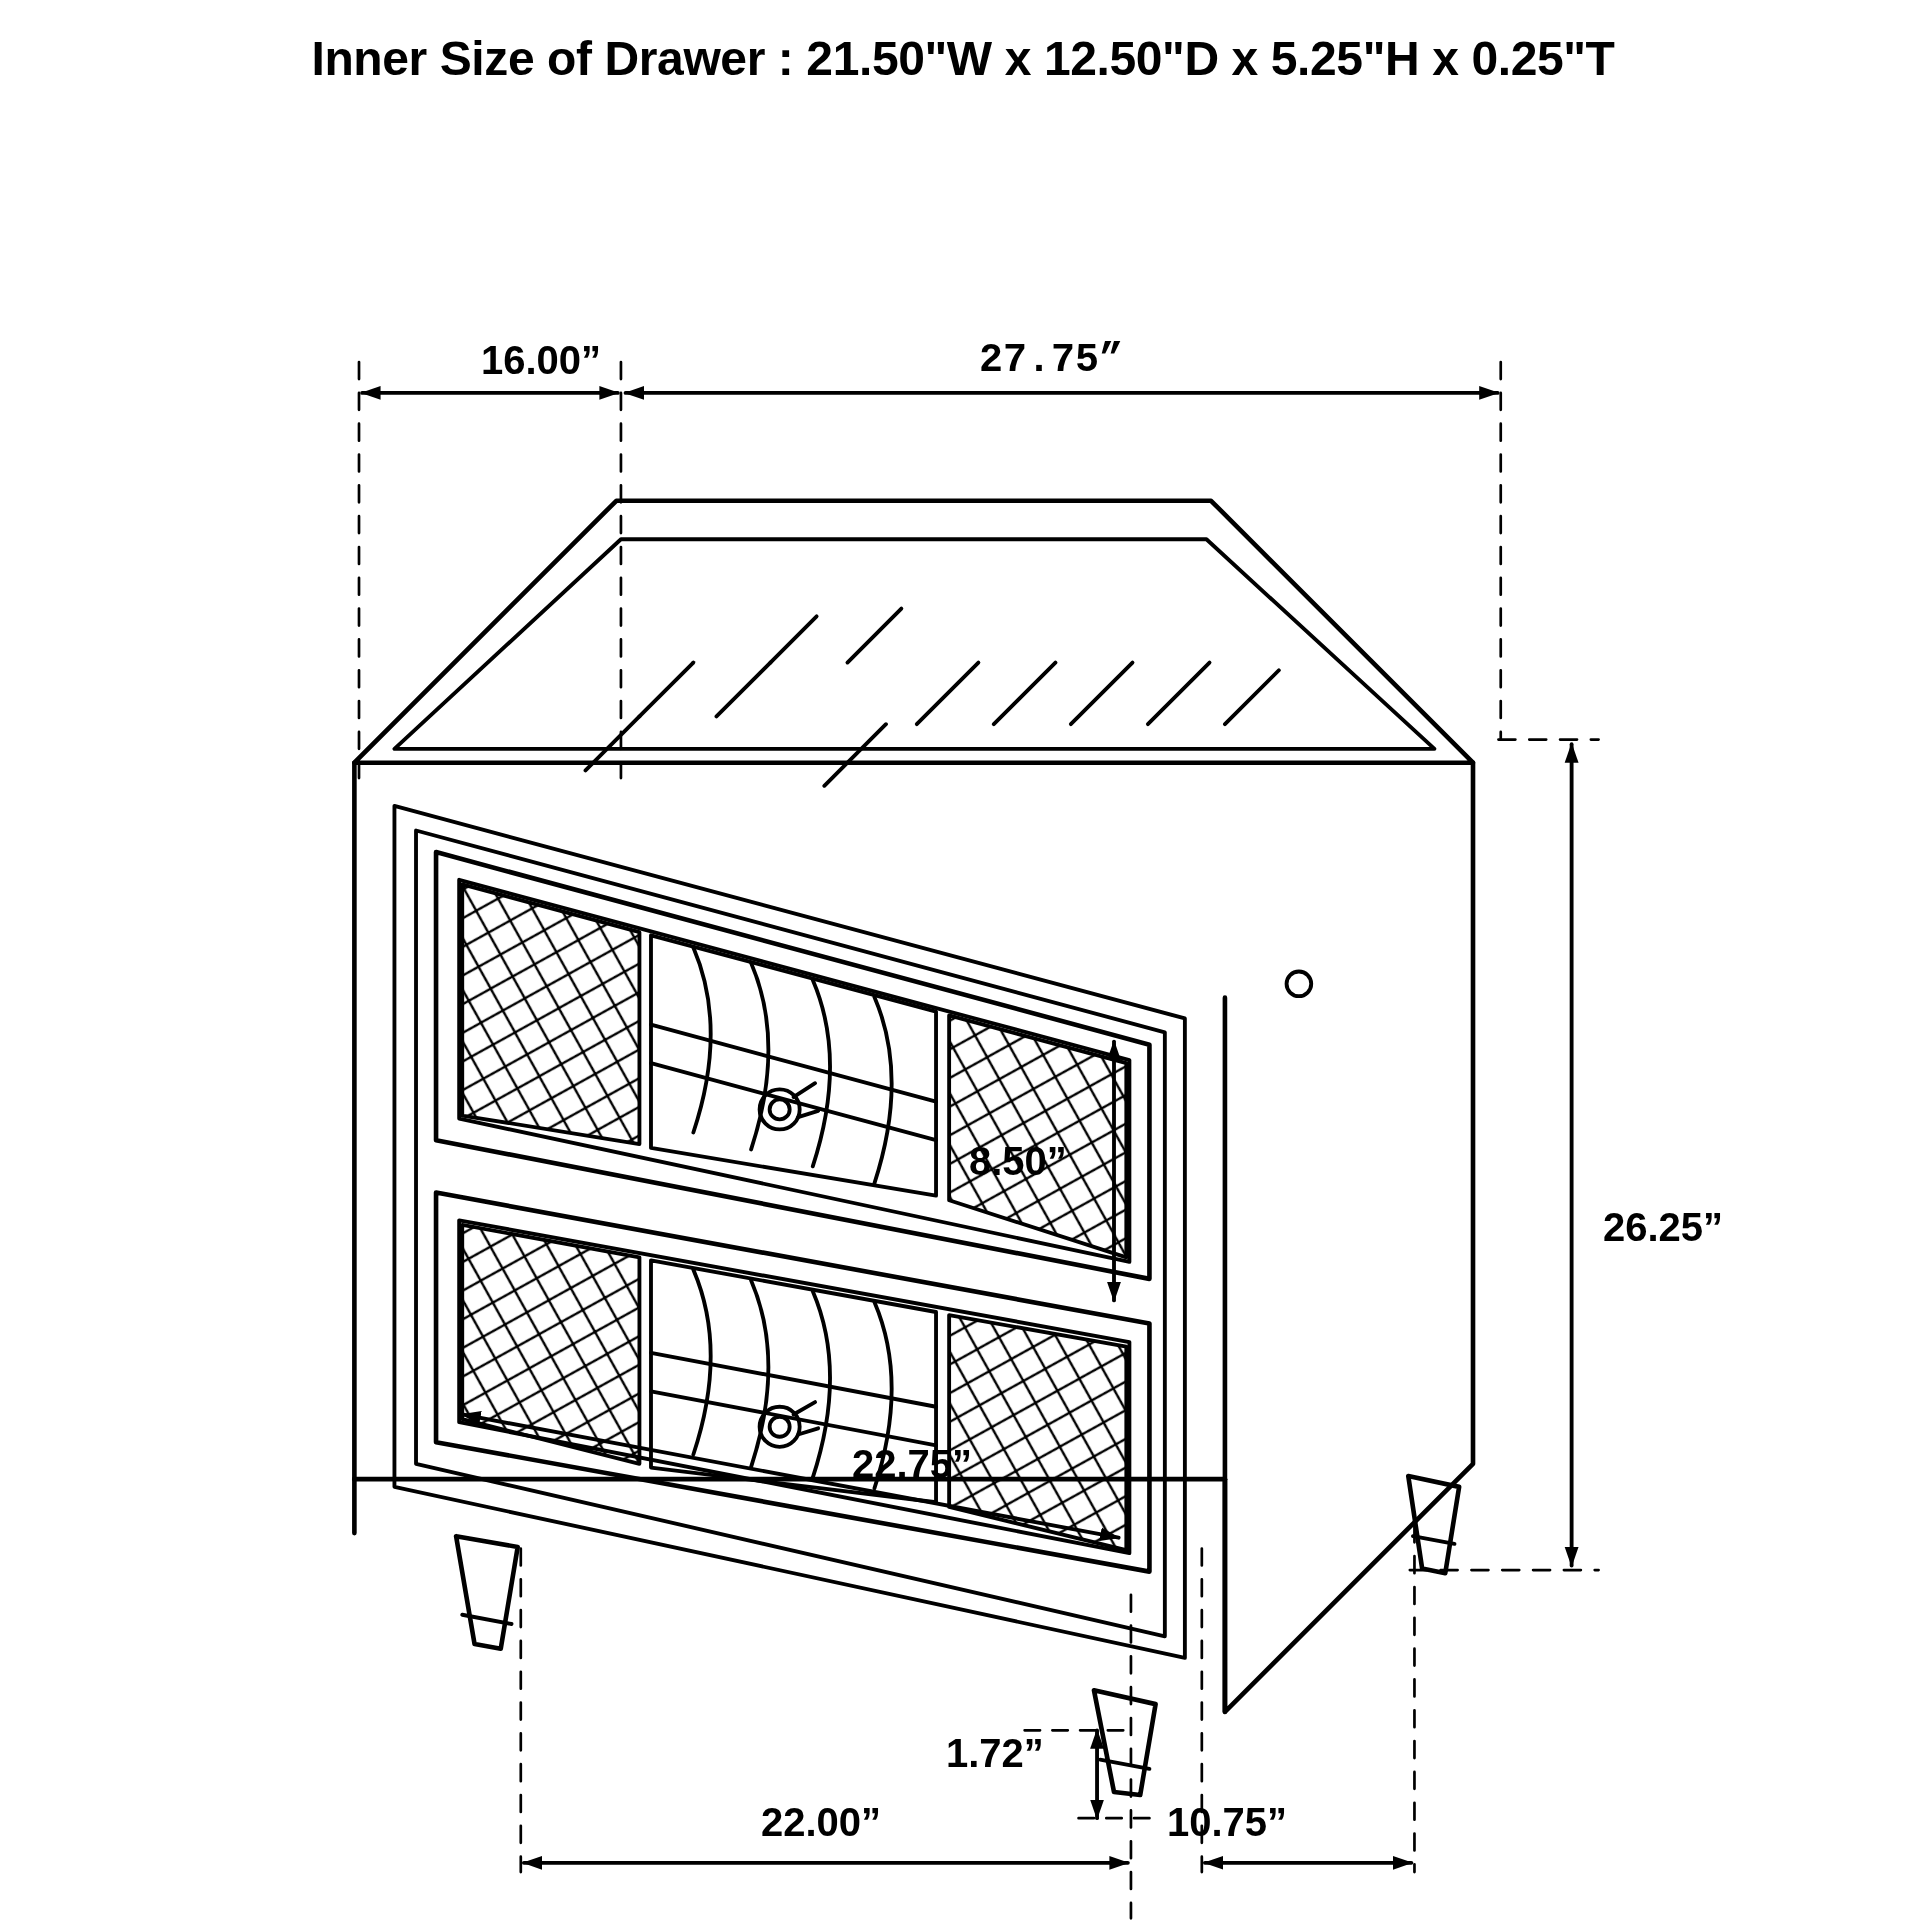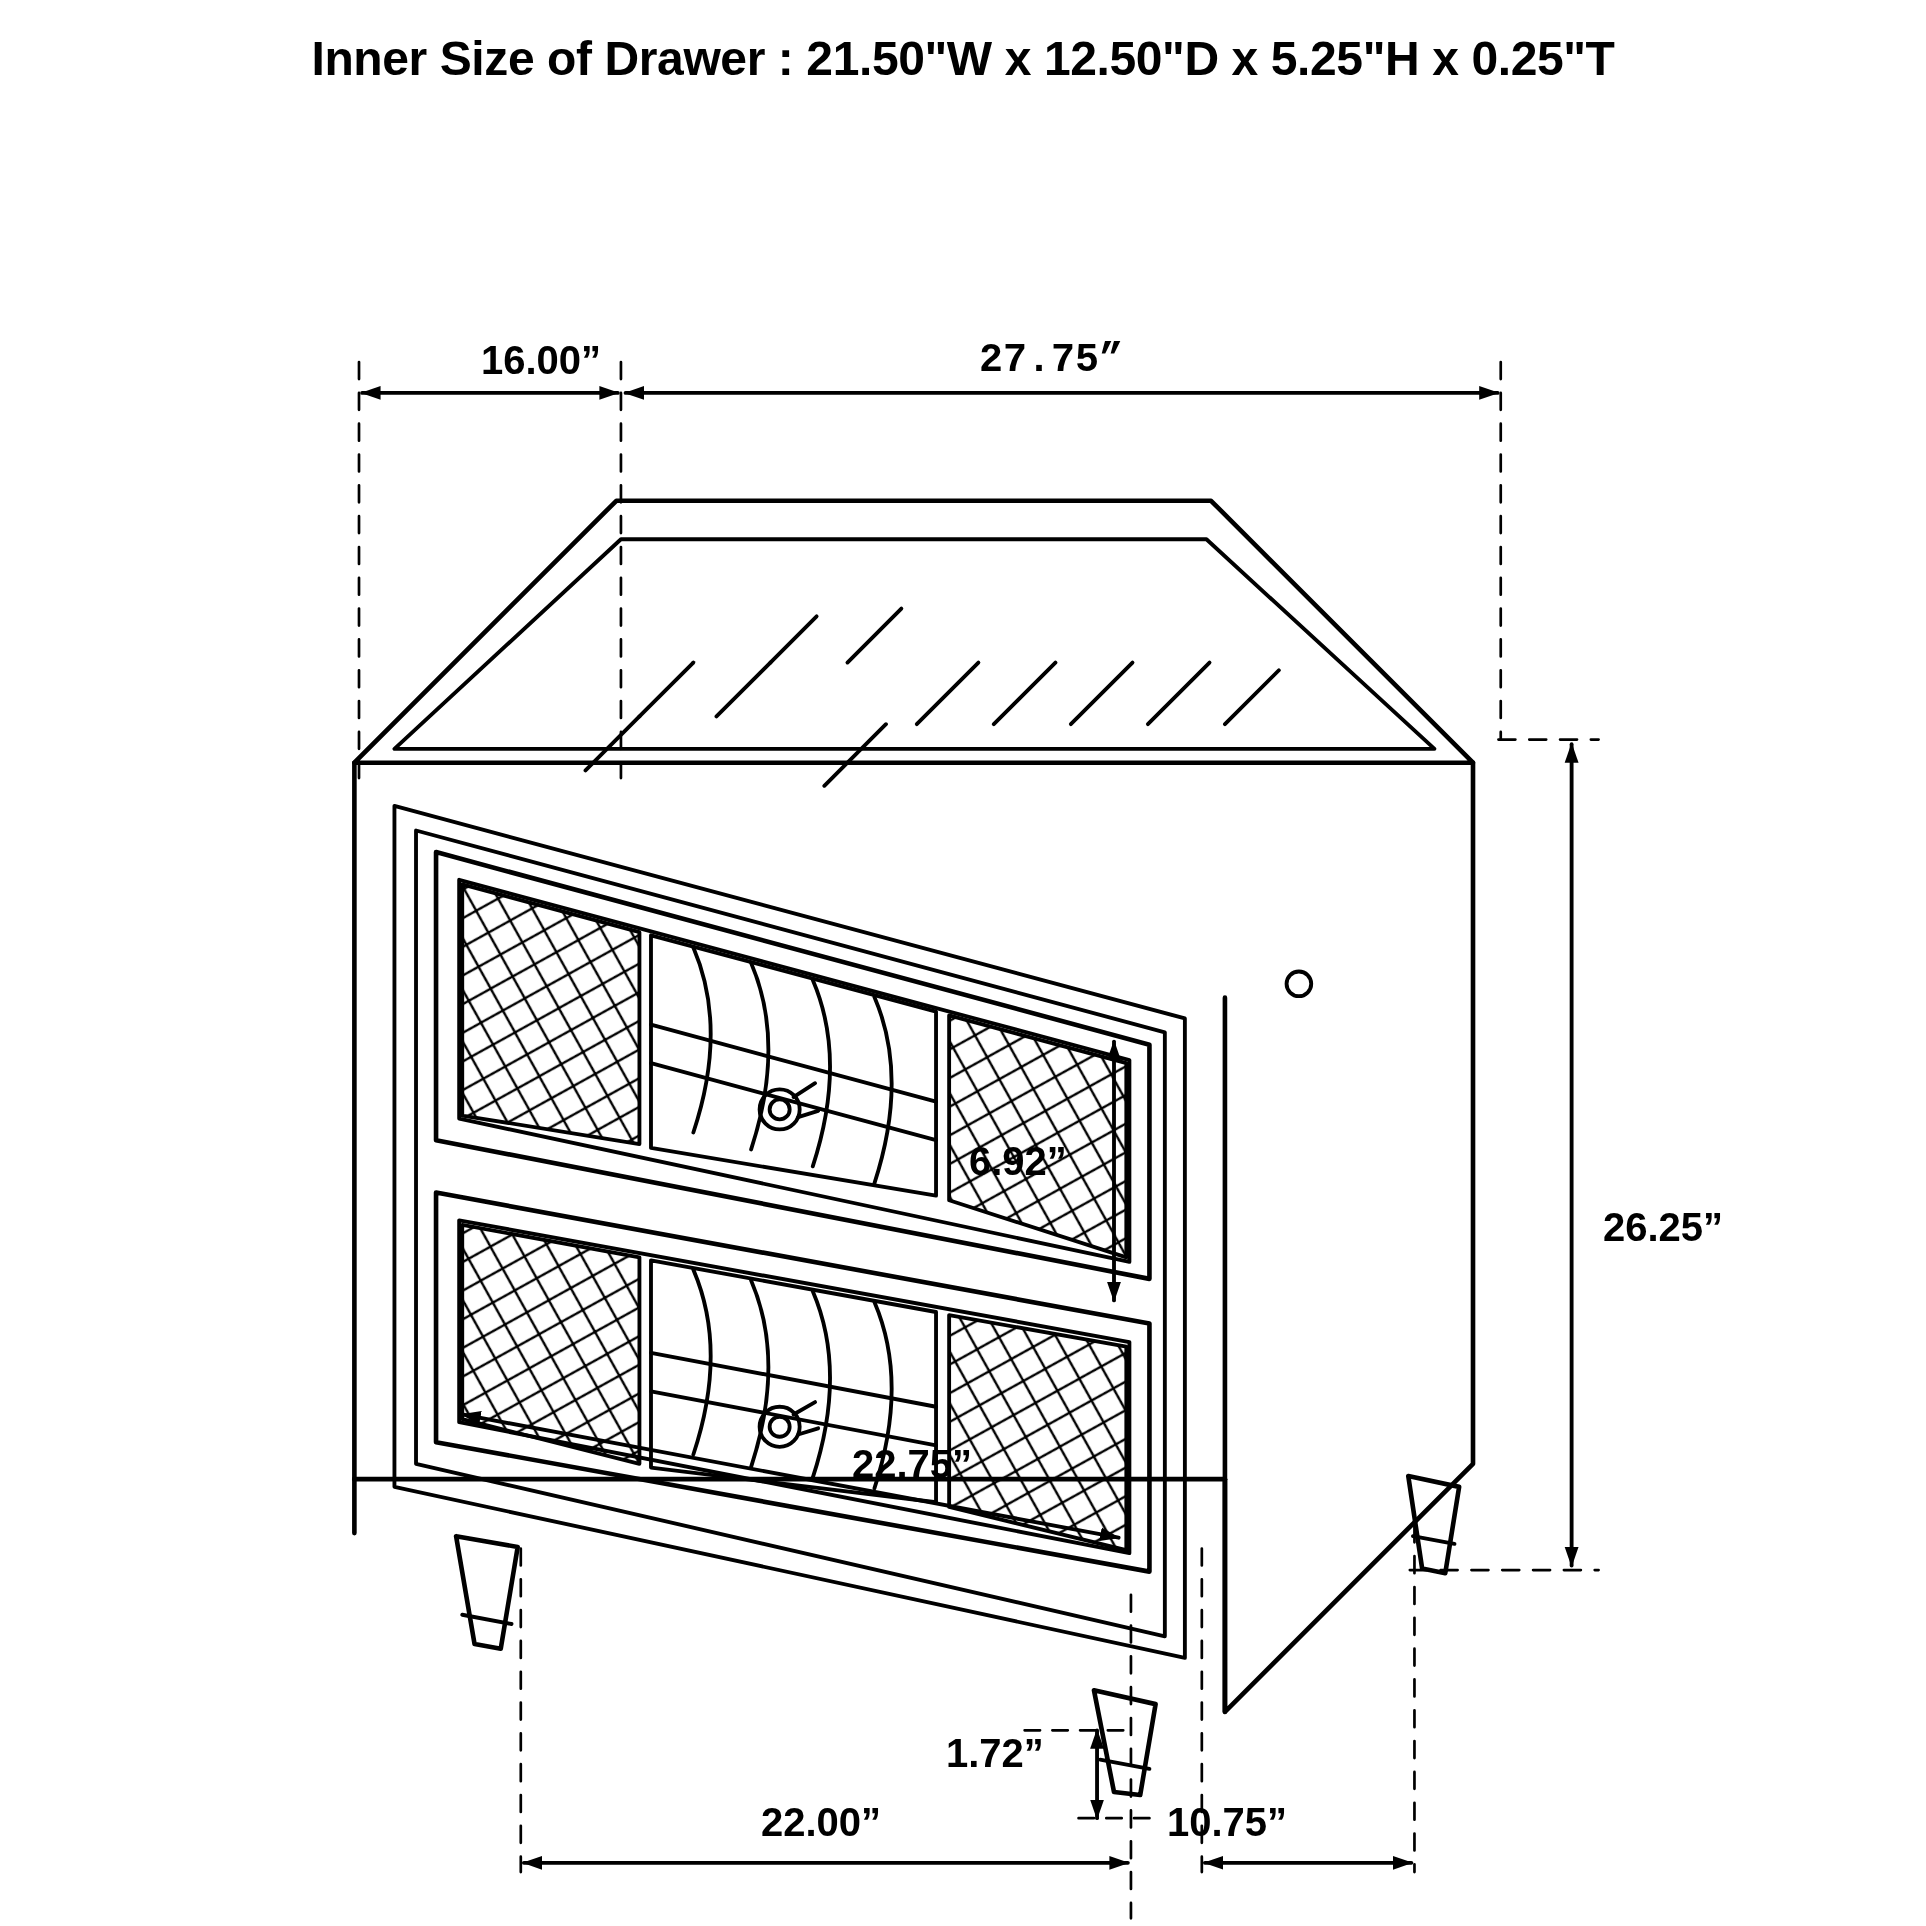--- a/index.html
+++ b/index.html
@@ -182,21 +182,21 @@
       <path d="M1452,1366 L600,1210" stroke-width="5" opacity="0"></path>
     </g>
   </svg>
 
   <div class="dim-label" style="left:447px; top:338px;margin-left:34px;">16.00”</div>
 
   <div class="dim-label" style="left:979px; top:338px;font-family:Liberation Mono, monospace;">27.75”</div>
 
   <div class="dim-label" style="left:1603px; top:1205px;">26.25”</div>
 
-  <div class="dim-label" style="left:969px; top:1139px;">6.92”</div>
+  <div class="dim-label" style="left:969px; top:1139px;">8.50”</div>
 
   <div class="dim-label" style="left:852px; top:1442px;">22.75”</div>
 
   <div class="dim-label" style="left:946px; top:1731px;">1.72”</div>
 
   <div class="dim-label" style="left:761px; top:1800px;">22.00”</div>
 
   <div class="dim-label" style="left:1167px; top:1800px;">10.75”</div>
 
 </div>

